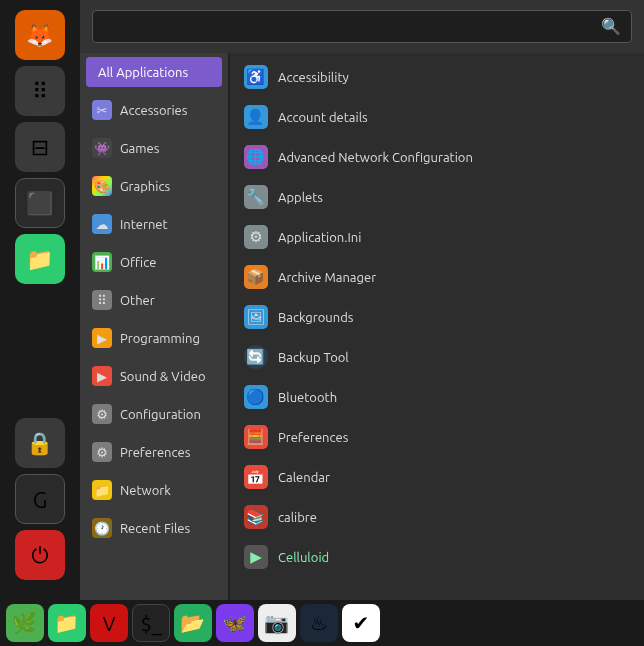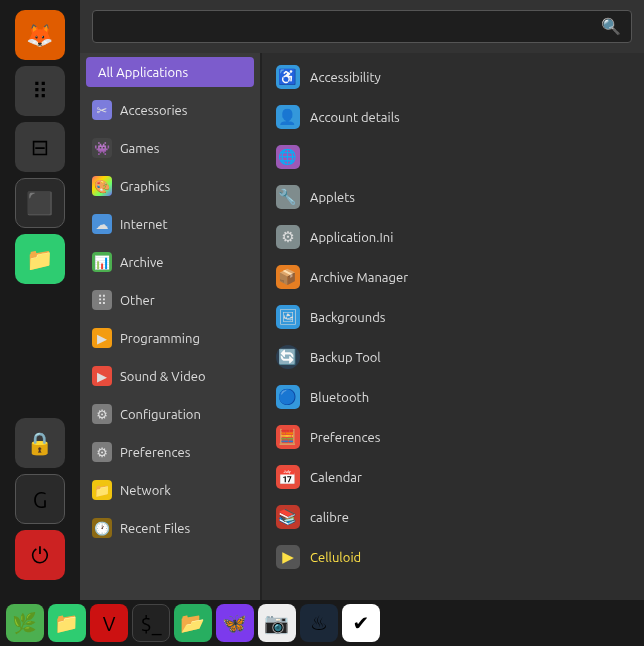--- a/index.html
+++ b/index.html
@@ -89,21 +89,21 @@
 
     
     .content {
       display: flex;
       flex: 1;
       overflow: hidden;
     }
 
     
     .categories {
-      width: 180px;
+      width: 148px;
       background: #3a3a3a;
       overflow-y: auto;
       flex-shrink: 0;
     }
     .category-item {
       display: flex;
       align-items: center;
       padding: 9px 12px;
       cursor: pointer;
       color: #ddd;
@@ -134,21 +134,21 @@
     }
     .app-item {
       display: flex;
       align-items: center;
       padding: 8px 14px;
       cursor: pointer;
       color: #ddd;
       font-size: 13px;
       gap: 10px;
     }
-    .app-item.dimmed { color: #fde047; }
+    .app-item.dimmed { color: #86efac; }
     .app-icon {
       width: 24px;
       height: 24px;
       flex-shrink: 0;
       border-radius: 5px;
       display: flex;
       align-items: center;
       justify-content: center;
       font-size: 15px;
     }
@@ -271,21 +271,21 @@
         <div class="category-item">
           <span class="cat-icon ic-graphics">🎨</span>
           <span>Graphics</span>
         </div>
         <div class="category-item">
           <span class="cat-icon ic-internet">☁</span>
           <span>Internet</span>
         </div>
         <div class="category-item">
           <span class="cat-icon ic-office">📊</span>
-          <span>Archive</span>
+          <span>Office</span>
         </div>
         <div class="category-item">
           <span class="cat-icon ic-other">⠿</span>
           <span>Other</span>
         </div>
         <div class="category-item">
           <span class="cat-icon ic-programming">▶</span>
           <span>Programming</span>
         </div>
         <div class="category-item">
@@ -317,20 +317,21 @@
     <div class="app-item">
           <div class="app-icon ic-a11y">♿</div>
           <span>Accessibility</span>
         </div>
         <div class="app-item">
           <div class="app-icon ic-account">👤</div>
           <span>Account details</span>
         </div>
         <div class="app-item">
           <div class="app-icon ic-network">🌐</div>
+          <span>Advanced Network Configuration</span>
         </div>
         <div class="app-item">
           <div class="app-icon ic-applets">🔧</div>
           <span>Applets</span>
         </div>
         <div class="app-item">
           <div class="app-icon ic-appini">⚙</div>
           <span>Application.Ini</span>
         </div>
         <div class="app-item">

